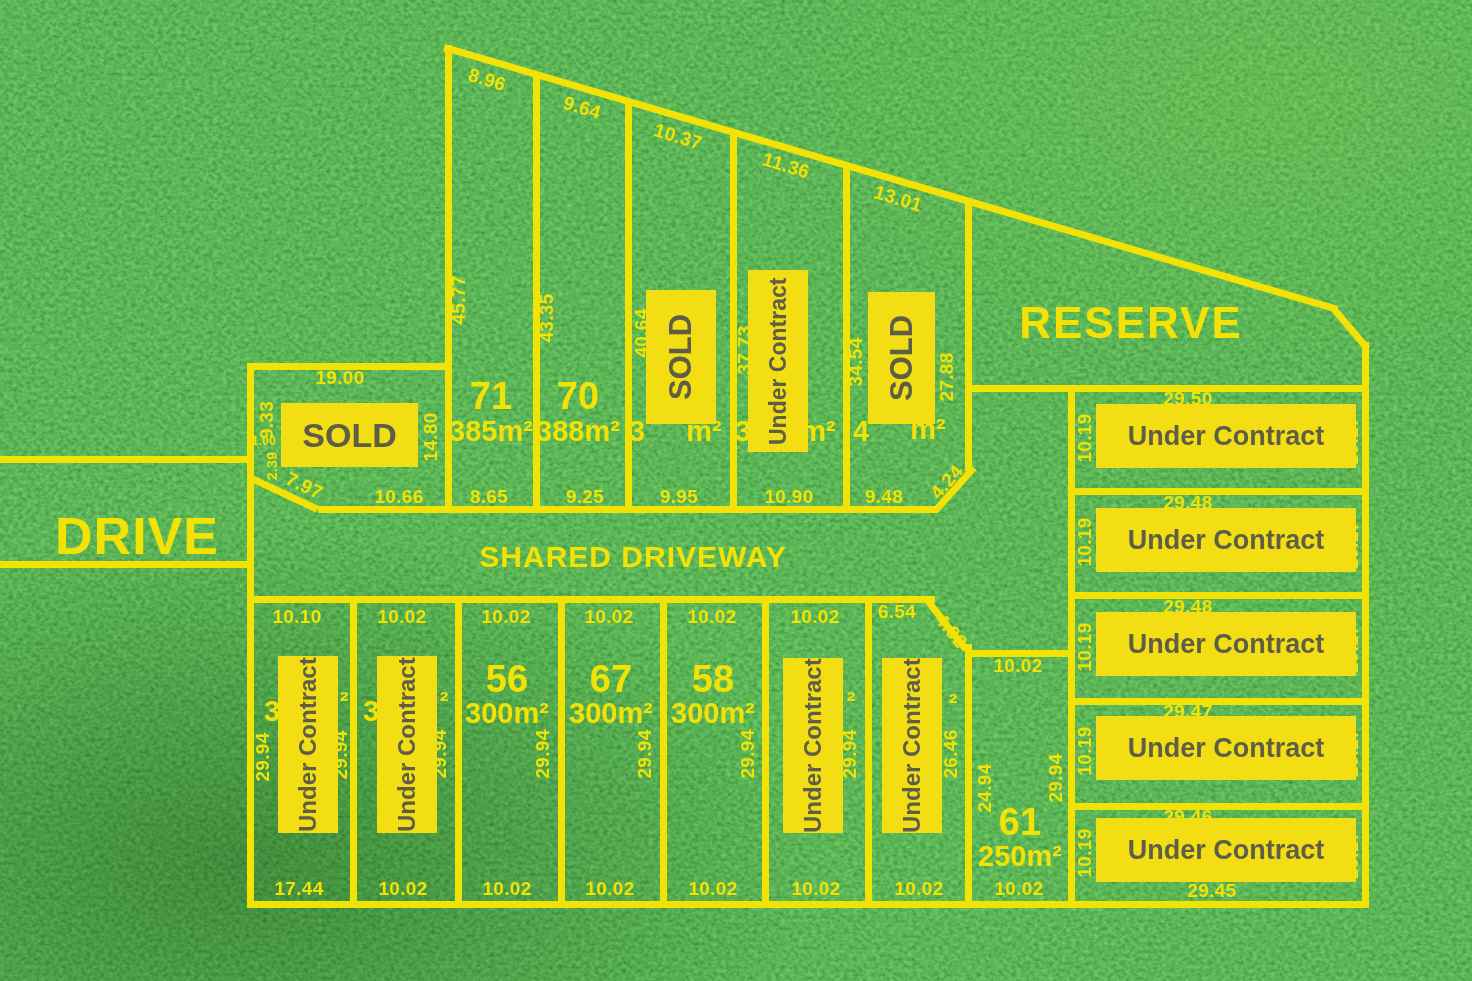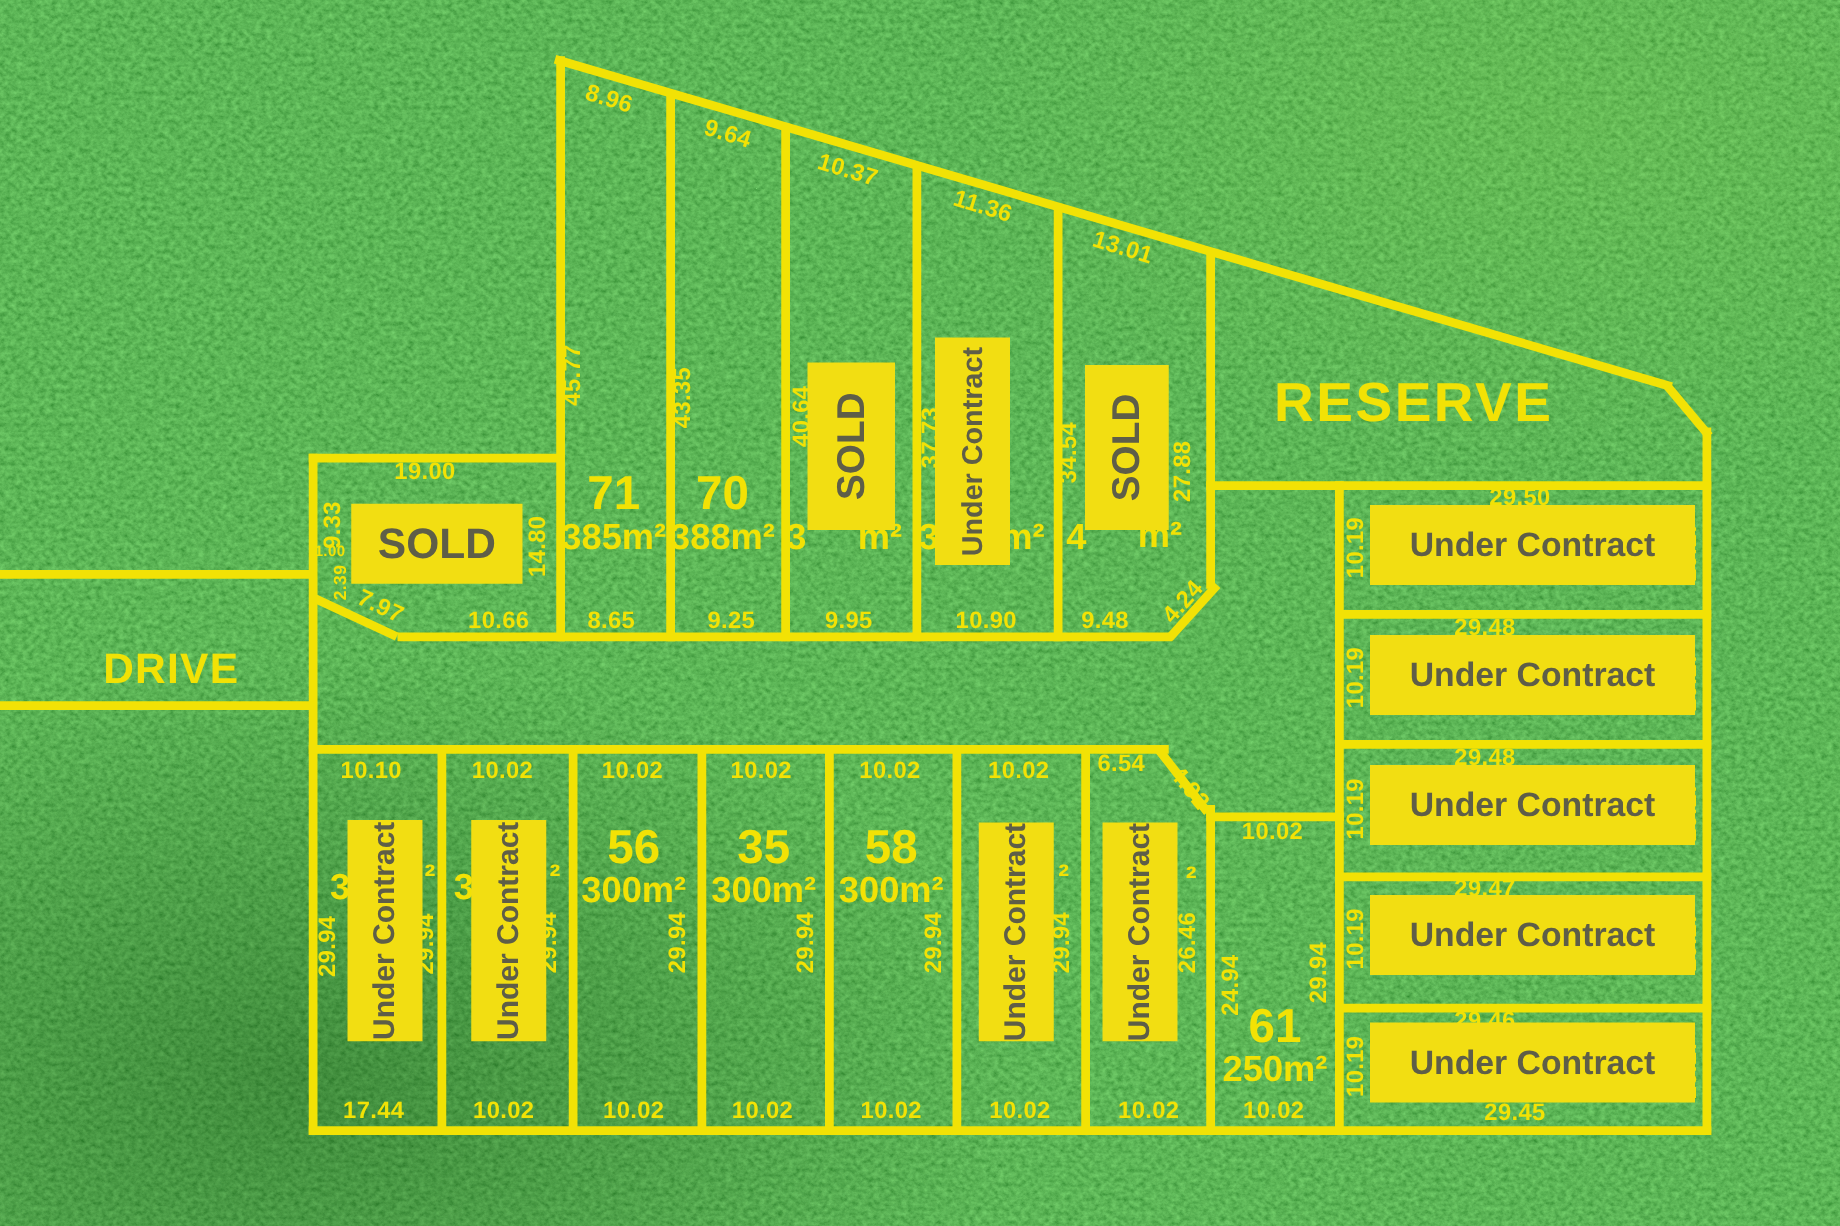--- a/index.html
+++ b/index.html
@@ -76,21 +76,22 @@
   <div class="line" style="left:930px;top:598px;width:63px;height:7px;transform-origin:0 0;transform:rotate(52deg);"></div>
   <div class="line" style="left:965px;top:644px;width:7px;height:264px;"></div>
   <div class="line" style="left:965px;top:650px;width:110px;height:7px;"></div>
   <div class="line" style="left:350px;top:598px;width:7px;height:310px;"></div>
   <div class="line" style="left:455px;top:598px;width:7px;height:310px;"></div>
   <div class="line" style="left:558px;top:598px;width:7px;height:310px;"></div>
   <div class="line" style="left:660px;top:598px;width:7px;height:310px;"></div>
   <div class="line" style="left:762px;top:598px;width:7px;height:310px;"></div>
   <div class="line" style="left:865px;top:598px;width:7px;height:310px;"></div>
 
-  <div class="roadlabel" style="left:137px;top:536px;font-size:34px;letter-spacing:1px;">DRIVE</div>
+  <div class="roadlabel" style="left:137px;top:536px;font-size:52px;letter-spacing:1px;">DRIVE</div>
+  <div class="roadlabel" style="left:633px;top:557px;font-size:30px;letter-spacing:1px;">SHARED DRIVEWAY</div>
   <div class="roadlabel" style="left:1131px;top:323px;font-size:44px;letter-spacing:2px;text-align:center;">RESERVE</div>
 
   <div class="dim" style="left:487px;top:80px;transform:translate(-50%,-50%) rotate(17deg);">8.96</div>
   <div class="dim" style="left:582px;top:108px;transform:translate(-50%,-50%) rotate(17deg);">9.64</div>
   <div class="dim" style="left:678px;top:137px;transform:translate(-50%,-50%) rotate(17deg);">10.37</div>
   <div class="dim" style="left:786px;top:166px;transform:translate(-50%,-50%) rotate(17deg);">11.36</div>
   <div class="dim" style="left:898px;top:199px;transform:translate(-50%,-50%) rotate(17deg);">13.01</div>
 
   <div class="dim" style="left:459px;top:300px;transform:translate(-50%,-50%) rotate(-90deg);">45.77</div>
   <div class="dim" style="left:547px;top:318px;transform:translate(-50%,-50%) rotate(-90deg);">43.35</div>
@@ -147,40 +148,40 @@
   <div class="dim" style="left:341px;top:755px;transform:translate(-50%,-50%) rotate(-90deg);">29.94</div>
   <div class="dim" style="left:440px;top:754px;transform:translate(-50%,-50%) rotate(-90deg);">29.94</div>
   <div class="dim" style="left:543px;top:754px;transform:translate(-50%,-50%) rotate(-90deg);">29.94</div>
   <div class="dim" style="left:645px;top:754px;transform:translate(-50%,-50%) rotate(-90deg);">29.94</div>
   <div class="dim" style="left:748px;top:754px;transform:translate(-50%,-50%) rotate(-90deg);">29.94</div>
   <div class="dim" style="left:850px;top:754px;transform:translate(-50%,-50%) rotate(-90deg);">29.94</div>
   <div class="dim" style="left:951px;top:754px;transform:translate(-50%,-50%) rotate(-90deg);">26.46</div>
 
   <div class="num" style="left:507px;top:679px;">56</div>
   <div class="area" style="left:507px;top:713px;">300m²</div>
-  <div class="num" style="left:611px;top:679px;">35</div>
+  <div class="num" style="left:611px;top:679px;">67</div>
   <div class="area" style="left:611px;top:713px;">300m²</div>
   <div class="num" style="left:713px;top:679px;">58</div>
   <div class="area" style="left:713px;top:713px;">300m²</div>
 
   <div class="frag" style="left:272px;top:711px;">3</div>
   <div class="sup" style="left:344px;top:701px;">²</div>
   <div class="frag" style="left:371px;top:711px;">3</div>
   <div class="sup" style="left:444px;top:701px;">²</div>
   <div class="sup" style="left:851px;top:701px;">²</div>
   <div class="sup" style="left:953px;top:703px;">²</div>
 
   <div class="dim" style="left:1018px;top:666px;">10.02</div>
   <div class="dim" style="left:985px;top:788px;transform:translate(-50%,-50%) rotate(-90deg);">24.94</div>
   <div class="dim" style="left:1056px;top:778px;transform:translate(-50%,-50%) rotate(-90deg);">29.94</div>
   <div class="num" style="left:1020px;top:822px;">61</div>
   <div class="area" style="left:1020px;top:856px;">250m²</div>
   <div class="dim" style="left:1019px;top:889px;">10.02</div>
 
-  <div class="dim" style="left:1216px;top:399px;">29.50</div>
+  <div class="dim" style="left:1188px;top:399px;">29.50</div>
   <div class="dim" style="left:1188px;top:503px;">29.48</div>
   <div class="dim" style="left:1188px;top:607px;">29.48</div>
   <div class="dim" style="left:1188px;top:712px;">29.47</div>
   <div class="dim" style="left:1188px;top:817px;">29.46</div>
   <div class="dim" style="left:1212px;top:891px;">29.45</div>
   <div class="dim" style="left:1085px;top:438px;transform:translate(-50%,-50%) rotate(-90deg);">10.19</div>
   <div class="dim" style="left:1085px;top:542px;transform:translate(-50%,-50%) rotate(-90deg);">10.19</div>
   <div class="dim" style="left:1085px;top:647px;transform:translate(-50%,-50%) rotate(-90deg);">10.19</div>
   <div class="dim" style="left:1085px;top:751px;transform:translate(-50%,-50%) rotate(-90deg);">10.19</div>
   <div class="dim" style="left:1085px;top:853px;transform:translate(-50%,-50%) rotate(-90deg);">10.19</div>

